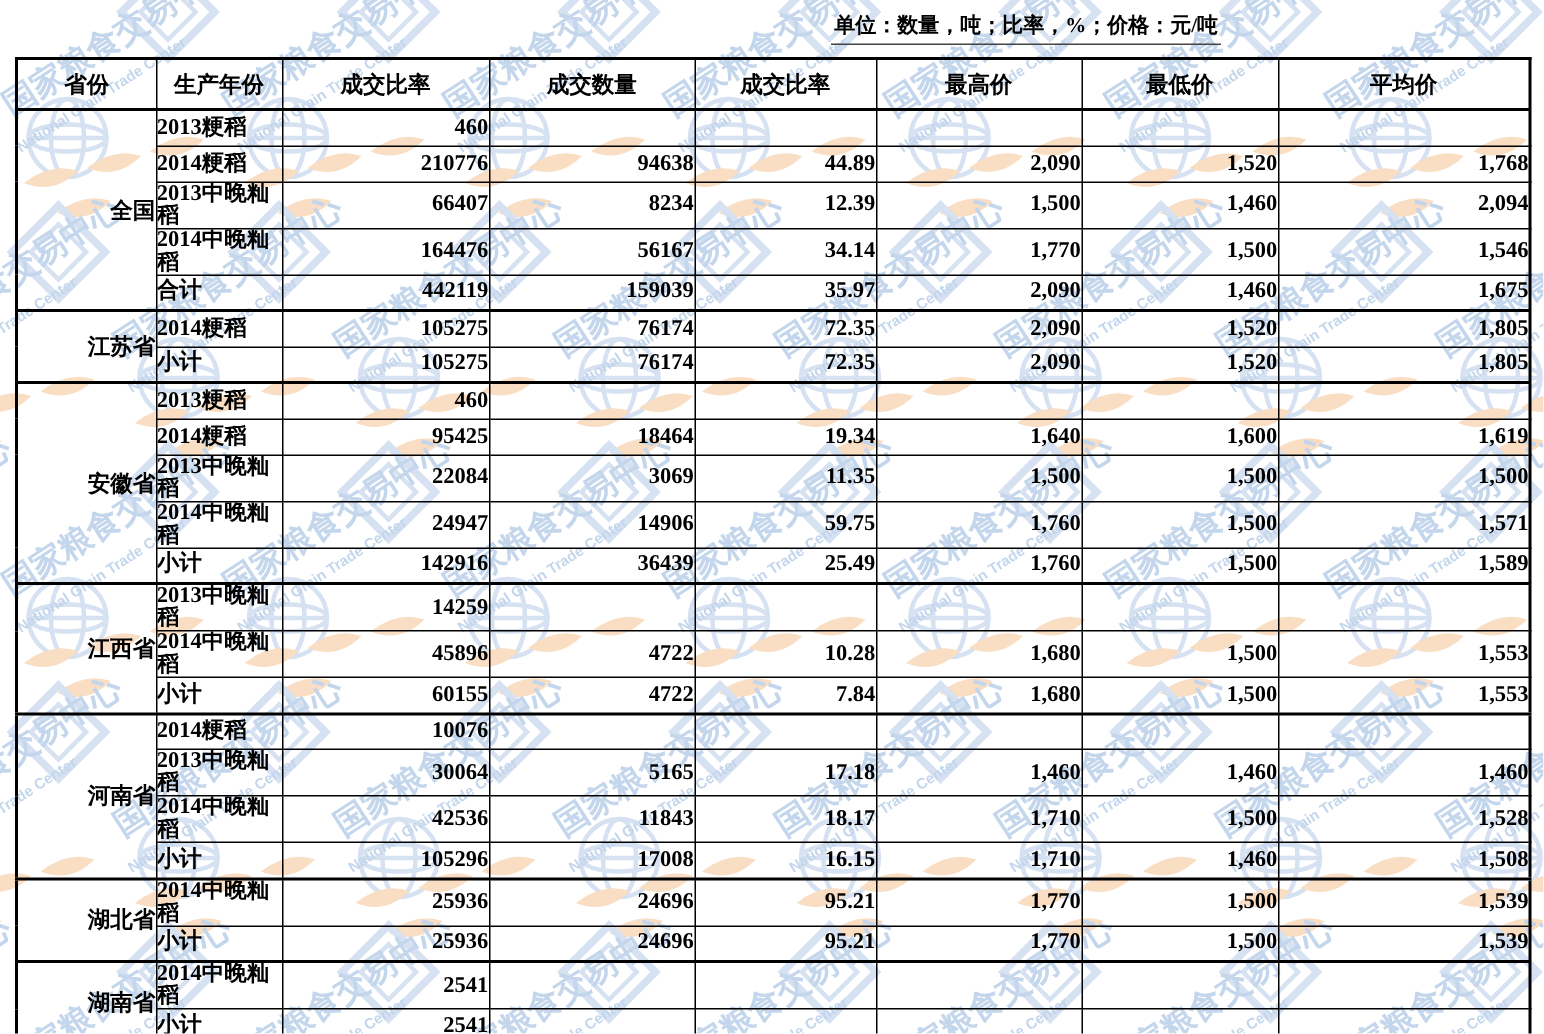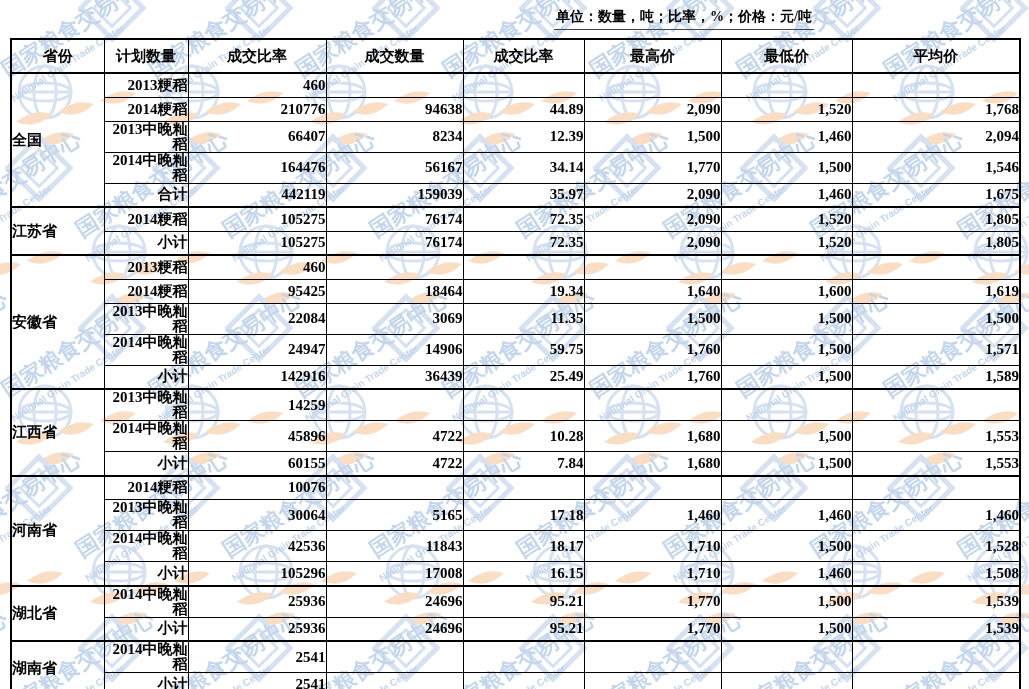--- a/index.html
+++ b/index.html
@@ -22,22 +22,22 @@
   }
   table.grain{border:2px solid #000;}
   table.grain th,table.grain td{
     border:1px solid #000;
     font-size:15px;font-weight:bold;color:#000;
     overflow:hidden;padding:0;background:transparent;
   }
   table.grain thead tr{height:34px;}
   table.grain th{}
   table.grain tbody{border-top:2px solid #000;}
-  td.prov{text-align:left;font-size:16px;}
-  td.year{text-align:right;line-height:15px;padding:0 1px;}
+  td.prov{text-align:right;font-size:16px;}
+  td.year{text-align:left;line-height:15px;padding:0 1px;}
   td.num{text-align:right;padding-right:6px;font-family:"Liberation Serif",serif;}
 </style>
 </head>
 <body>
 
 <div class="wm-layer"><svg width="1029" height="689" viewBox="0 0 1029 689" style="opacity:.85">
       <defs>
         <g id="wmtile">
           <g fill="none" stroke="#cfdcf0" stroke-width="3">
             <circle cx="45" cy="122" r="26"></circle>
@@ -116,21 +116,21 @@
         <col style="width:138px">
       <col style="width:137px">
         <col style="width:121px">
         <col style="width:137px">
       <col style="width:131px">
         <col style="width:168px">
     </colgroup>
     <thead>
       <tr>
           <th>省份</th>
-          <th>计划数量</th>
+          <th>生产年份</th>
           <th>成交比率</th>
           <th>成交数量</th>
           <th>成交比率</th>
           <th>最高价</th>
           <th>最低价</th>
           <th>平均价</th>
         </tr>
     </thead>
   <tbody>
         <tr style="height: 24px;">

